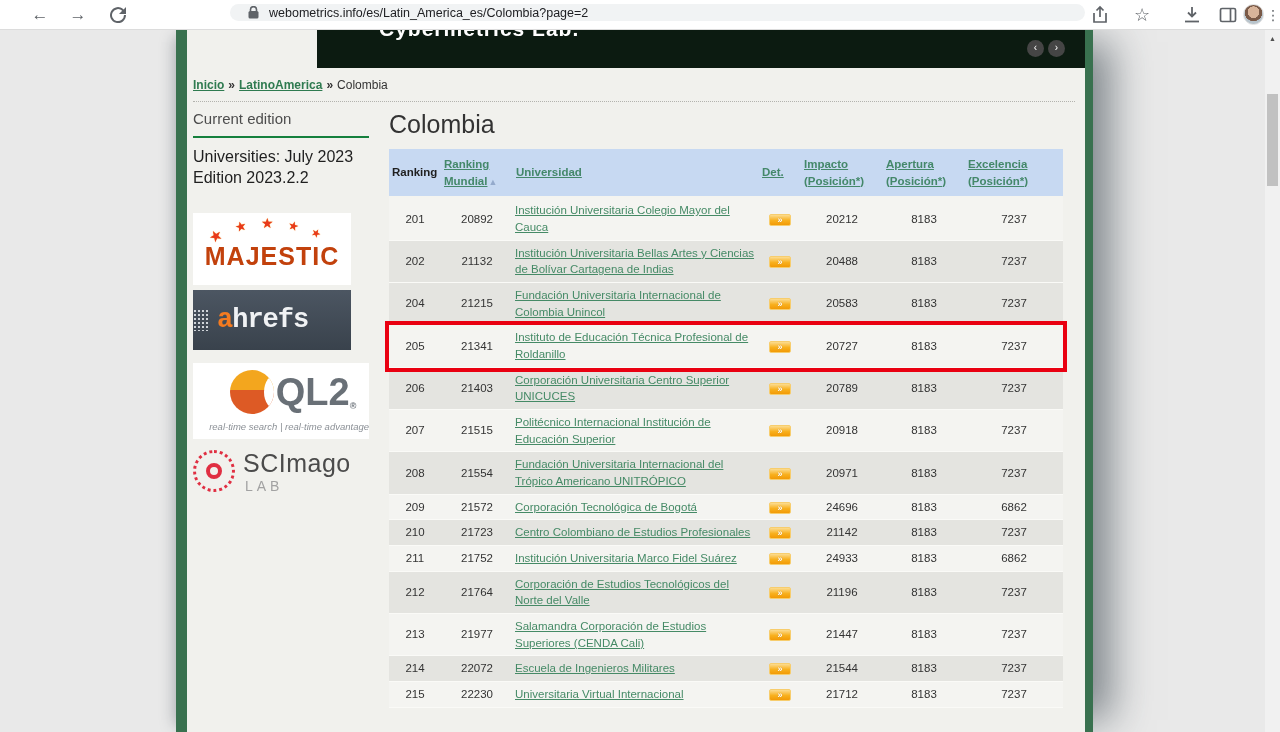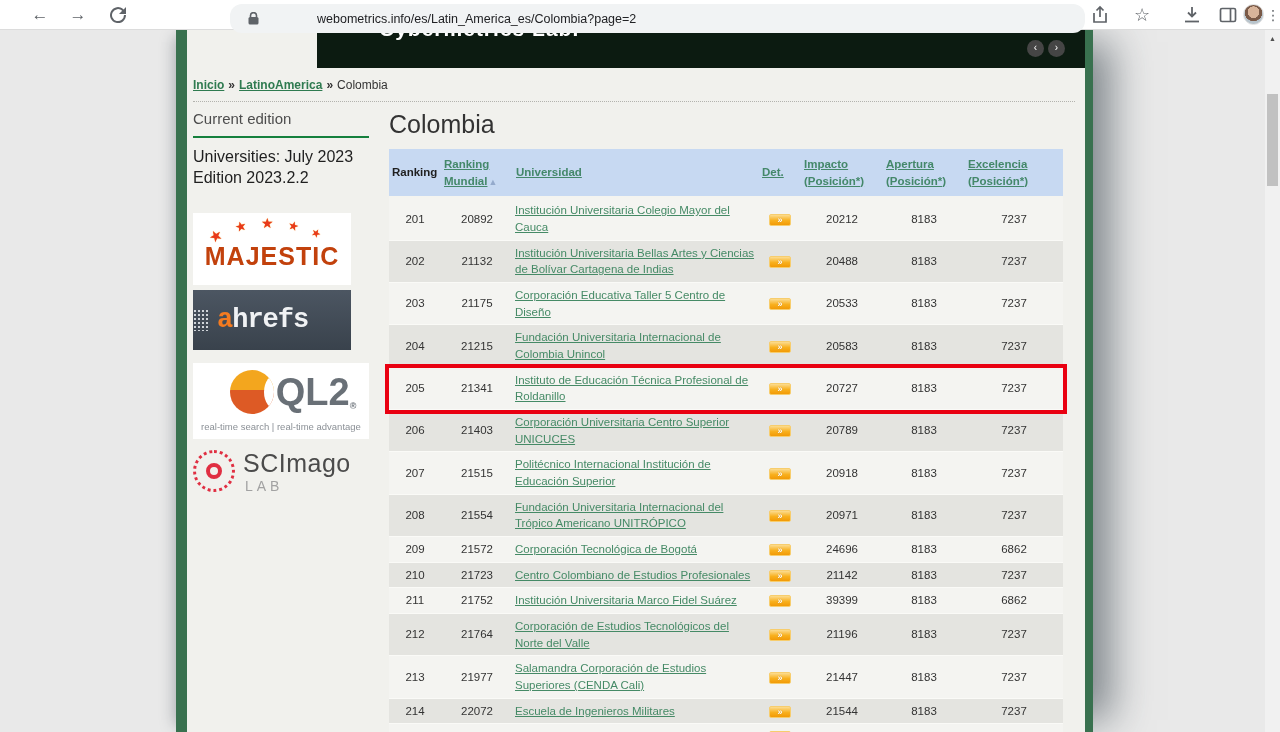--- a/index.html
+++ b/index.html
@@ -1,21 +1,21 @@
 <!DOCTYPE html>
 <html><head>
 <meta charset="utf-8">
 <style>
   * { margin:0; padding:0; box-sizing:border-box; }
   html,body { width:1280px; height:732px; overflow:hidden; font-family:"Liberation Sans", sans-serif; background:#e9e9e9; }
 
   
   .chrome { position:absolute; top:0; left:0; width:1280px; height:30px; background:#ffffff; border-bottom:1px solid #dcdcdc; z-index:50; }
   .nav-ico { position:absolute; top:3px; width:24px; height:24px; color:#5f6368; font-size:17px; line-height:24px; text-align:center; cursor:pointer; }
-  .omnibox { position:absolute; left:230px; top:4px; width:855px; height:29px; background:#f1f3f4; border-radius:12px; display:flex; align-items:center; padding:8px 12px;gap:48px; }
+  .omnibox { position:absolute; left:230px; top:4px; width:855px; height:17px; background:#f1f3f4; border-radius:12px; display:flex; align-items:center; padding:8px 12px; }
   .omnibox .lock { margin:0 10px 0 6px; flex:0 0 auto; }
   .url { font-size:12.5px; color:#202124; white-space:nowrap; }
   .chrome svg { display:block; }
   .avatar { position:absolute; left:1243px; top:4px; width:21px; height:21px; border-radius:50%;
             background:radial-gradient(circle at 50% 38%, #d8b49a 0 38%, #7a5a48 39% 58%, #b8c4cc 59% 100%); border:1px solid #e0e0e0; }
   .kebab { position:absolute; left:1266px; top:3px; width:14px; height:24px; color:#5f6368; font-size:14px; line-height:24px; text-align:center; cursor:pointer; }
 
   
   .viewport { position:absolute; top:30px; left:0; width:1280px; height:702px; background:#e9e9e9; }
 
@@ -61,21 +61,21 @@
   .ah-text { font-size:27px; font-weight:bold; color:#f0f2f4; font-family:"Liberation Mono", monospace; letter-spacing:-1px; }
   .ah-text .a { color:#f47b20; }
 
   .ql2 { width:176px; height:76px; margin-top:13px; background:#ffffff; padding-top:4px; }
   .ql2-row { display:flex; align-items:center; justify-content:center; height:50px;padding-left:24px; }
   .ql2-leaf { position:relative; width:44px; height:44px; border-radius:50%; overflow:hidden;
               background:linear-gradient(180deg,#f3a61e 0 46%, #dd5a25 46% 100%); }
   .ql2-leaf:after { content:""; position:absolute; right:-16px; top:4px; width:26px; height:36px; background:#fff; border-radius:50%; }
   .ql2-text { font-size:38px; font-weight:bold; color:#697077; line-height:1; margin-left:2px; }
   .ql2-reg { font-size:9px; color:#697077; vertical-align:bottom; }
-  .ql2-tag { margin-top:4px; text-align:center; font-size:9.5px; color:#8b9096; }
+  .ql2-tag { margin-top:4px; text-align:right; font-size:9.5px; color:#8b9096;font-style:italic; }
 
   .scimago { margin-top:10px; display:flex; align-items:center; }
   .sci-icon { position:relative; width:42px; height:42px; flex:0 0 42px; border-radius:50%;
               border:3px dotted #e02f42; display:flex; align-items:center; justify-content:center; }
   .sci-icon .inner { width:16px; height:16px; border-radius:50%; border:4px solid #e02f42; }
   .sci-text { margin-left:8px; }
   .sci-name { font-size:25px; color:#4b4b4b; letter-spacing:0.5px; }
   .sci-lab { font-size:14px; color:#a2a2a2; letter-spacing:4px; margin-left:2px; }
 
   
@@ -236,29 +236,20 @@
                 </tr>
                 <tr class="r-even">
                   <td class="c-rank">202</td>
                   <td class="c-mund">21132</td>
                   <td class="c-uni"><a>Institución Universitaria Bellas Artes y Ciencias de Bolívar Cartagena de Indias</a></td>
                   <td class="c-det"><span class="det-btn">»</span></td>
                   <td class="c-num">20488</td>
                   <td class="c-num">8183</td>
                   <td class="c-num">7237</td>
                 </tr>
-                <tr class="r-odd">
-                  <td class="c-rank">203</td>
-                  <td class="c-mund">21175</td>
-                  <td class="c-uni"><a>Corporación Educativa Taller 5 Centro de Diseño</a></td>
-                  <td class="c-det"><span class="det-btn">»</span></td>
-                  <td class="c-num">20533</td>
-                  <td class="c-num">8183</td>
-                  <td class="c-num">7237</td>
-                </tr>
                 <tr class="r-even">
                   <td class="c-rank">204</td>
                   <td class="c-mund">21215</td>
                   <td class="c-uni"><a>Fundación Universitaria Internacional de Colombia Unincol</a></td>
                   <td class="c-det"><span class="det-btn">»</span></td>
                   <td class="c-num">20583</td>
                   <td class="c-num">8183</td>
                   <td class="c-num">7237</td>
                 </tr>
                 <tr class="r-odd highlighted">
@@ -313,21 +304,21 @@
                   <td class="c-det"><span class="det-btn">»</span></td>
                   <td class="c-num">21142</td>
                   <td class="c-num">8183</td>
                   <td class="c-num">7237</td>
                 </tr>
                 <tr class="r-odd">
                   <td class="c-rank">211</td>
                   <td class="c-mund">21752</td>
                   <td class="c-uni"><a>Institución Universitaria Marco Fidel Suárez</a></td>
                   <td class="c-det"><span class="det-btn">»</span></td>
-                  <td class="c-num">39399</td>
+                  <td class="c-num">24933</td>
                   <td class="c-num">8183</td>
                   <td class="c-num">6862</td>
                 </tr>
                 <tr class="r-even">
                   <td class="c-rank">212</td>
                   <td class="c-mund">21764</td>
                   <td class="c-uni"><a>Corporación de Estudios Tecnológicos del Norte del Valle</a></td>
                   <td class="c-det"><span class="det-btn">»</span></td>
                   <td class="c-num">21196</td>
                   <td class="c-num">8183</td>

